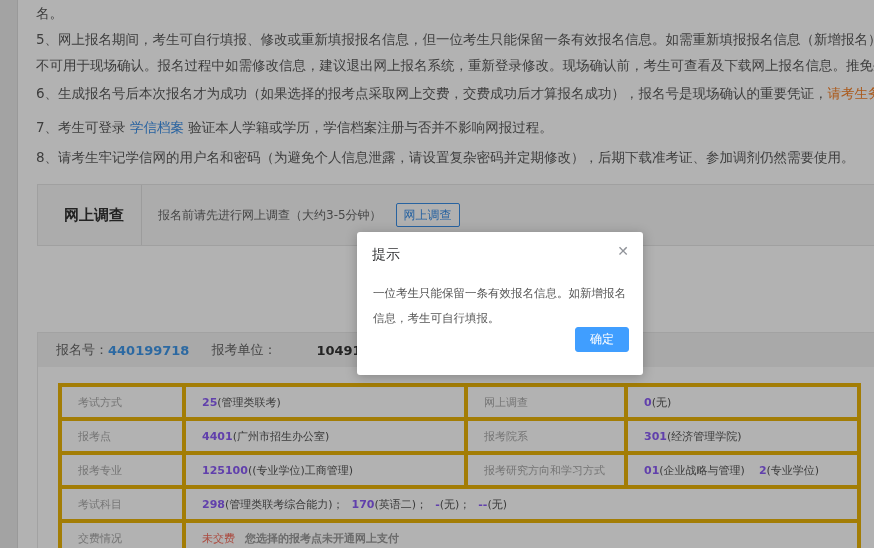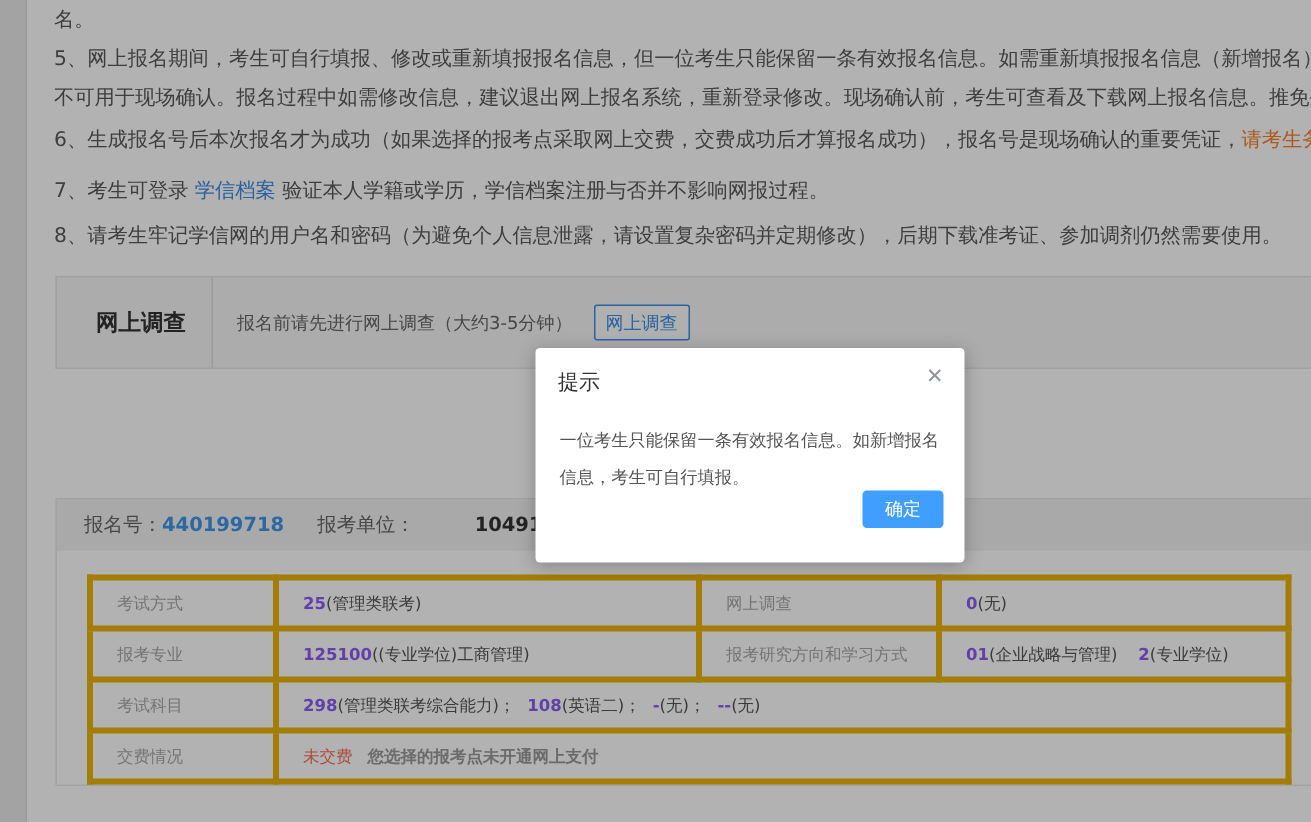--- a/index.html
+++ b/index.html
@@ -106,29 +106,35 @@
               <col>
             </colgroup>
           <tbody>
               <tr>
             <td class="lbl">考试方式</td>
             <td class="val"><b>25</b><span>(管理类联考)</span></td>
             <td class="lbl">网上调查</td>
             <td class="val"><b>0</b><span>(无)</span></td>
           </tr>
           <tr>
+            <td class="lbl">报考点</td>
+            <td class="val"><b>4401</b><span>(广州市招生办公室)</span></td>
+            <td class="lbl">报考院系</td>
+            <td class="val"><b>301</b><span>(经济管理学院)</span></td>
+          </tr>
+          <tr>
             <td class="lbl">报考专业</td>
             <td class="val"><b>125100</b><span>((专业学位)工商管理)</span></td>
             <td class="lbl">报考研究方向和学习方式</td>
             <td class="val"><b>01</b><span>(企业战略与管理)</span><b class="pair2">2</b><span>(专业学位)</span></td>
           </tr>
           <tr>
             <td class="lbl">考试科目</td>
             <td class="val" colspan="3">
-              <b>298</b><span class="seg">(管理类联考综合能力)；</span><b>108</b><span class="seg">(英语二)；</span><b>-</b><span class="seg">(无)；</span><b>--</b><span>(无)</span>
+              <b>298</b><span class="seg">(管理类联考综合能力)；</span><b>170</b><span class="seg">(英语二)；</span><b>-</b><span class="seg">(无)；</span><b>--</b><span>(无)</span>
             </td>
           </tr>
           <tr>
             <td class="lbl">交费情况</td>
             <td class="val" colspan="3">
               <span class="unpaid">未交费</span><span class="pay-note">您选择的报考点未开通网上支付</span>
             </td>
           </tr>
         </tbody>
           </table>

